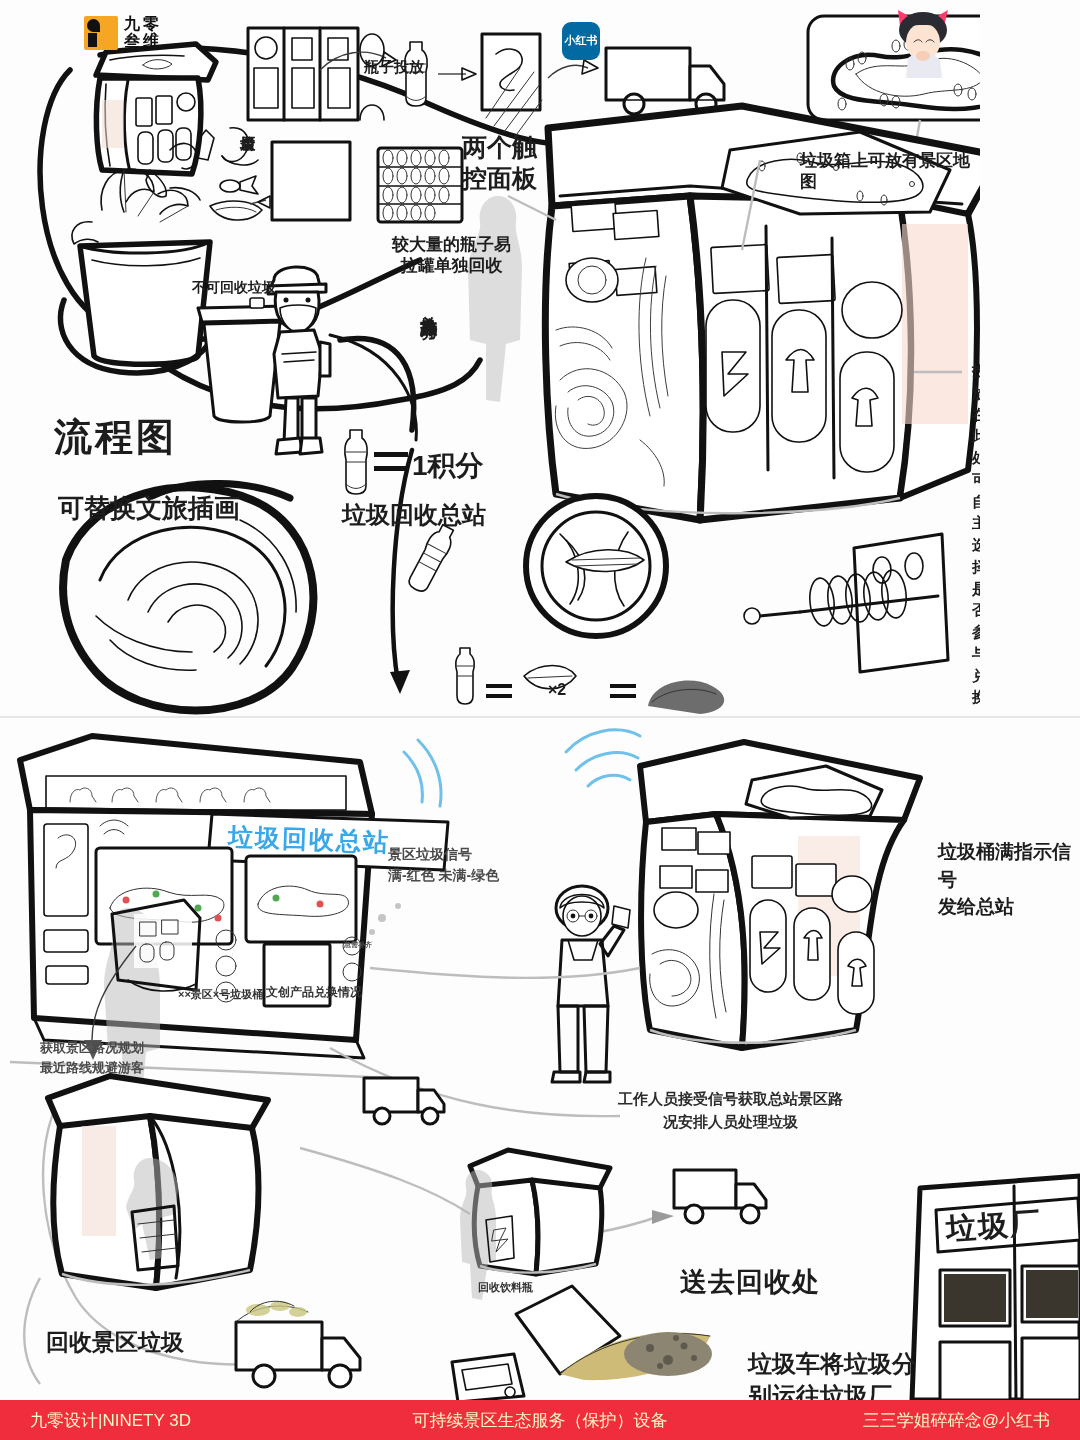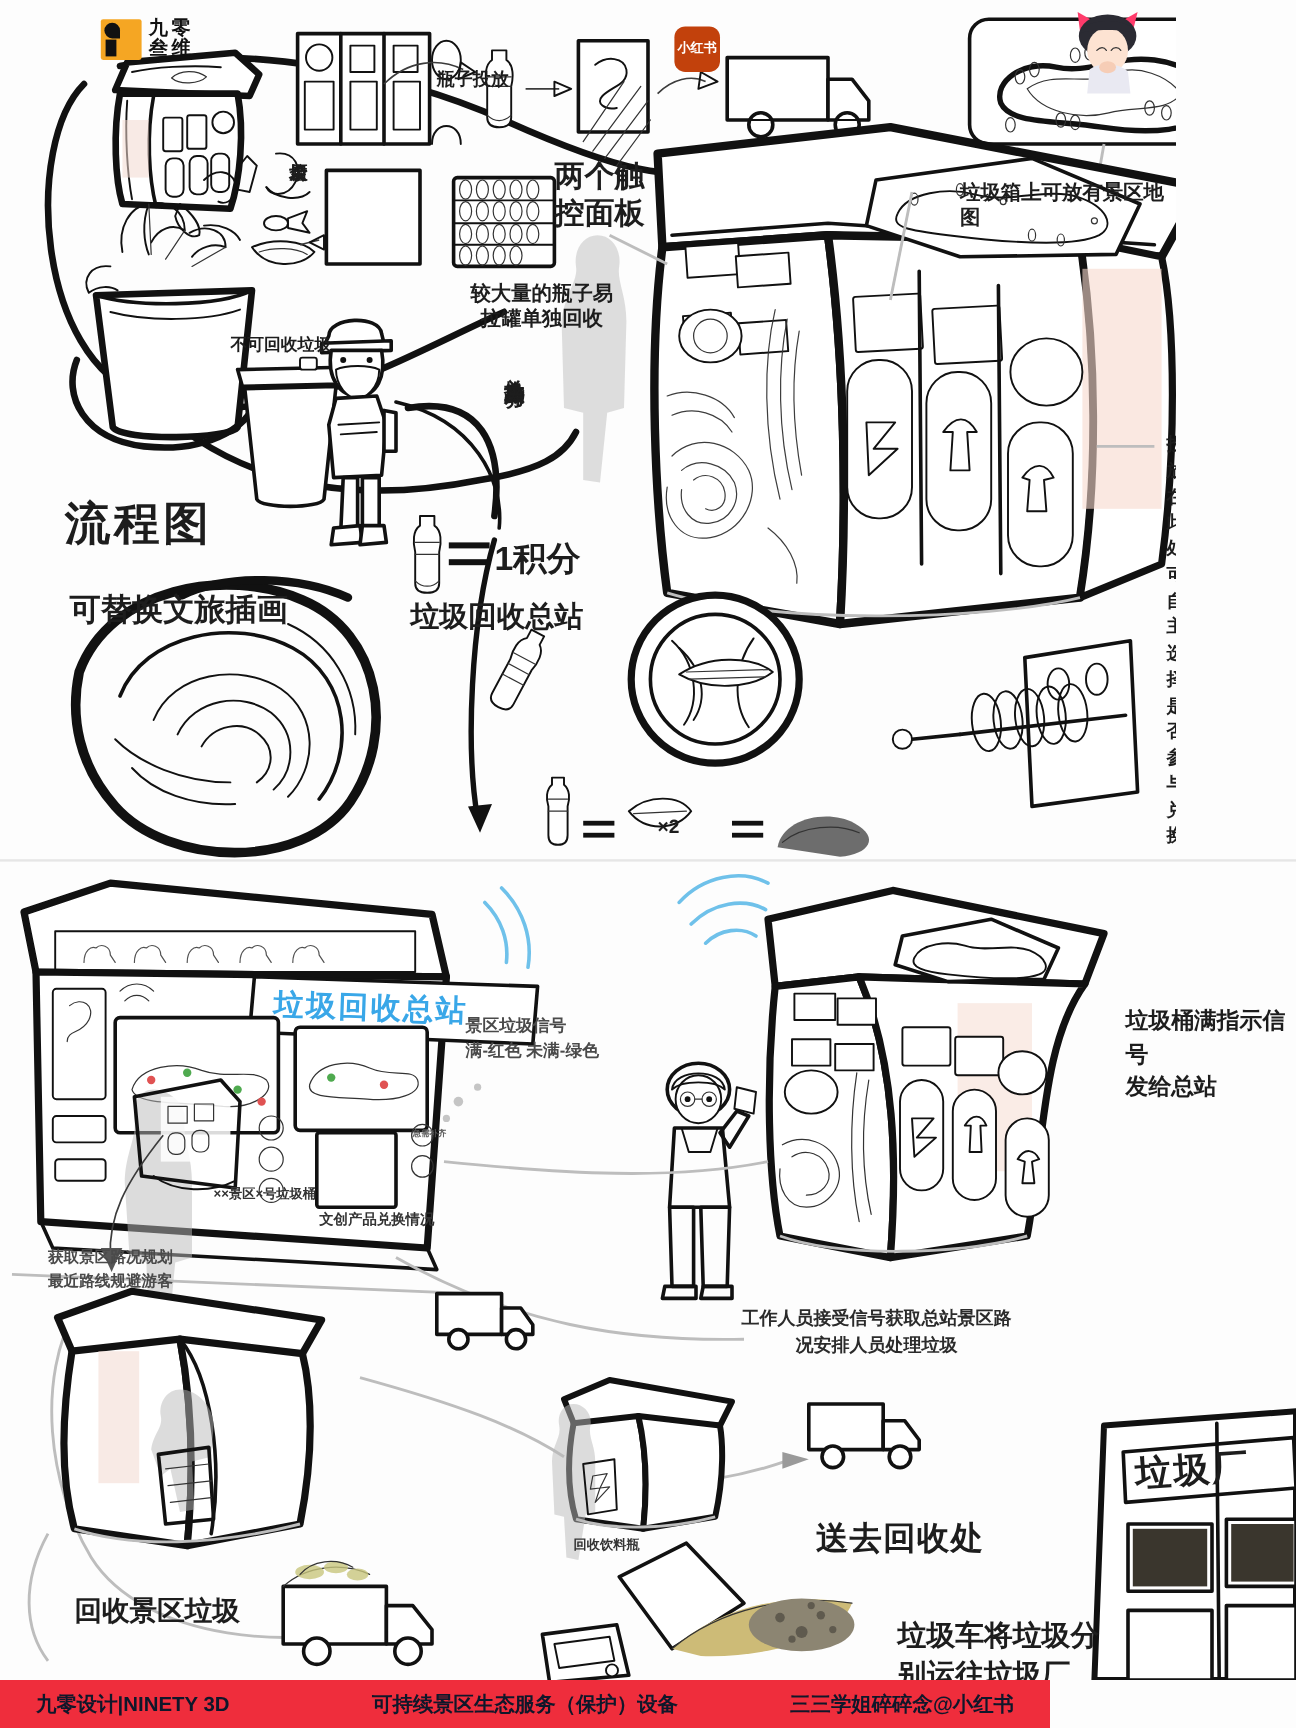--- a/index.html
+++ b/index.html
@@ -33,37 +33,37 @@
 
   
   .logo{position:absolute;left:84px;top:16px;display:flex;align-items:center;gap:6px;}
   .logo-mark{width:34px;height:34px;background:#f5a623;position:relative;border-radius:2px;}
   .logo-mark:before{content:"";position:absolute;left:3px;top:3px;width:13px;height:13px;
         background:#111;border-radius:50% 50% 0 50%;}
   .logo-mark:after{content:"";position:absolute;left:4px;top:17px;width:9px;height:14px;background:#111;}
   .logo-txt{font-size:16px;font-weight:700;line-height:1.05;letter-spacing:3px;color:#111;}
 
   
-  .xhs{position:absolute;left:562px;top:22px;width:38px;height:38px;background:#c2410c;
+  .xhs{position:absolute;left:562px;top:22px;width:38px;height:38px;background:#0369a1;
        border-radius:9px;color:#fff;font-size:11px;font-weight:700;line-height:1.05;
        display:flex;align-items:center;justify-content:center;text-align:center;letter-spacing:0px;}
 
   
   .sign{position:absolute;font-weight:700;color:#39a7e8;}
 
   
-  .footer{position:absolute;left:0;bottom:0;width:875px;height:40px;background:#ef2d3c;
-          display:flex;align-items:center;color:#0f172a;font-weight:700;font-size:17px;}
+  .footer{position:absolute;left:0;bottom:0;width:1080px;height:40px;background:#ef2d3c;
+          display:flex;align-items:center;color:#fef9c3;font-weight:400;font-size:17px;}
   .footer .f1{position:absolute;left:30px;}
   .footer .f2{position:absolute;left:50%;transform:translateX(-50%);}
   .footer .f3{position:absolute;right:30px;}
 
   
   .cap{position:absolute;font-size:11px;font-weight:700;color:#333;}
-  .cap.big{font-size:13px;margin-top:24px;}
+  .cap.big{font-size:13px;}
 </style>
 </head>
 <body>
 
 <div class="board">
 
   <div class="panel" style="left:0;top:0;width:980px;height:720px;">
 
     <svg width="1080" height="720" viewBox="0 0 1080 720">
 
@@ -694,21 +694,21 @@
     <div class="cap big" style="left:266px;top:266px;font-size:12px;">文创产品兑换情况</div>
 
     <div class="cap" style="left:344px;top:222px;font-size:7px;color:#555;">急需补齐</div>
 
     <div class="lbl grey thin" style="left:40px;top:320px;font-size:13px;line-height:1.5;">获取景区路况规划
 最近路线规避游客</div>
 
     <div class="lbl grey" style="left:618px;top:370px;font-size:15px;line-height:1.5;text-align:center;color:#2b2b2b;">工作人员接受信号获取总站景区路
 况安排人员处理垃圾</div>
 
-    <div class="lbl" style="left:46px;top:610px;font-size:23px;margin-left:16px;">回收景区垃圾</div>
+    <div class="lbl" style="left:46px;top:610px;font-size:23px;">回收景区垃圾</div>
 
     <div class="cap" style="left:478px;top:562px;font-size:11px;text-align:center;">回收饮料瓶</div>
 
     <div class="lbl" style="left:680px;top:548px;font-size:27px;letter-spacing:1px;">送去回收处</div>
 
     <div class="lbl" style="left:748px;top:630px;font-size:24px;line-height:1.35;">垃圾车将垃圾分
 别运往垃圾厂</div>
 
     <div class="lbl" style="left:946px;top:489px;font-size:30px;transform:rotate(-4deg);letter-spacing:2px;">垃圾厂</div>
   </div>

